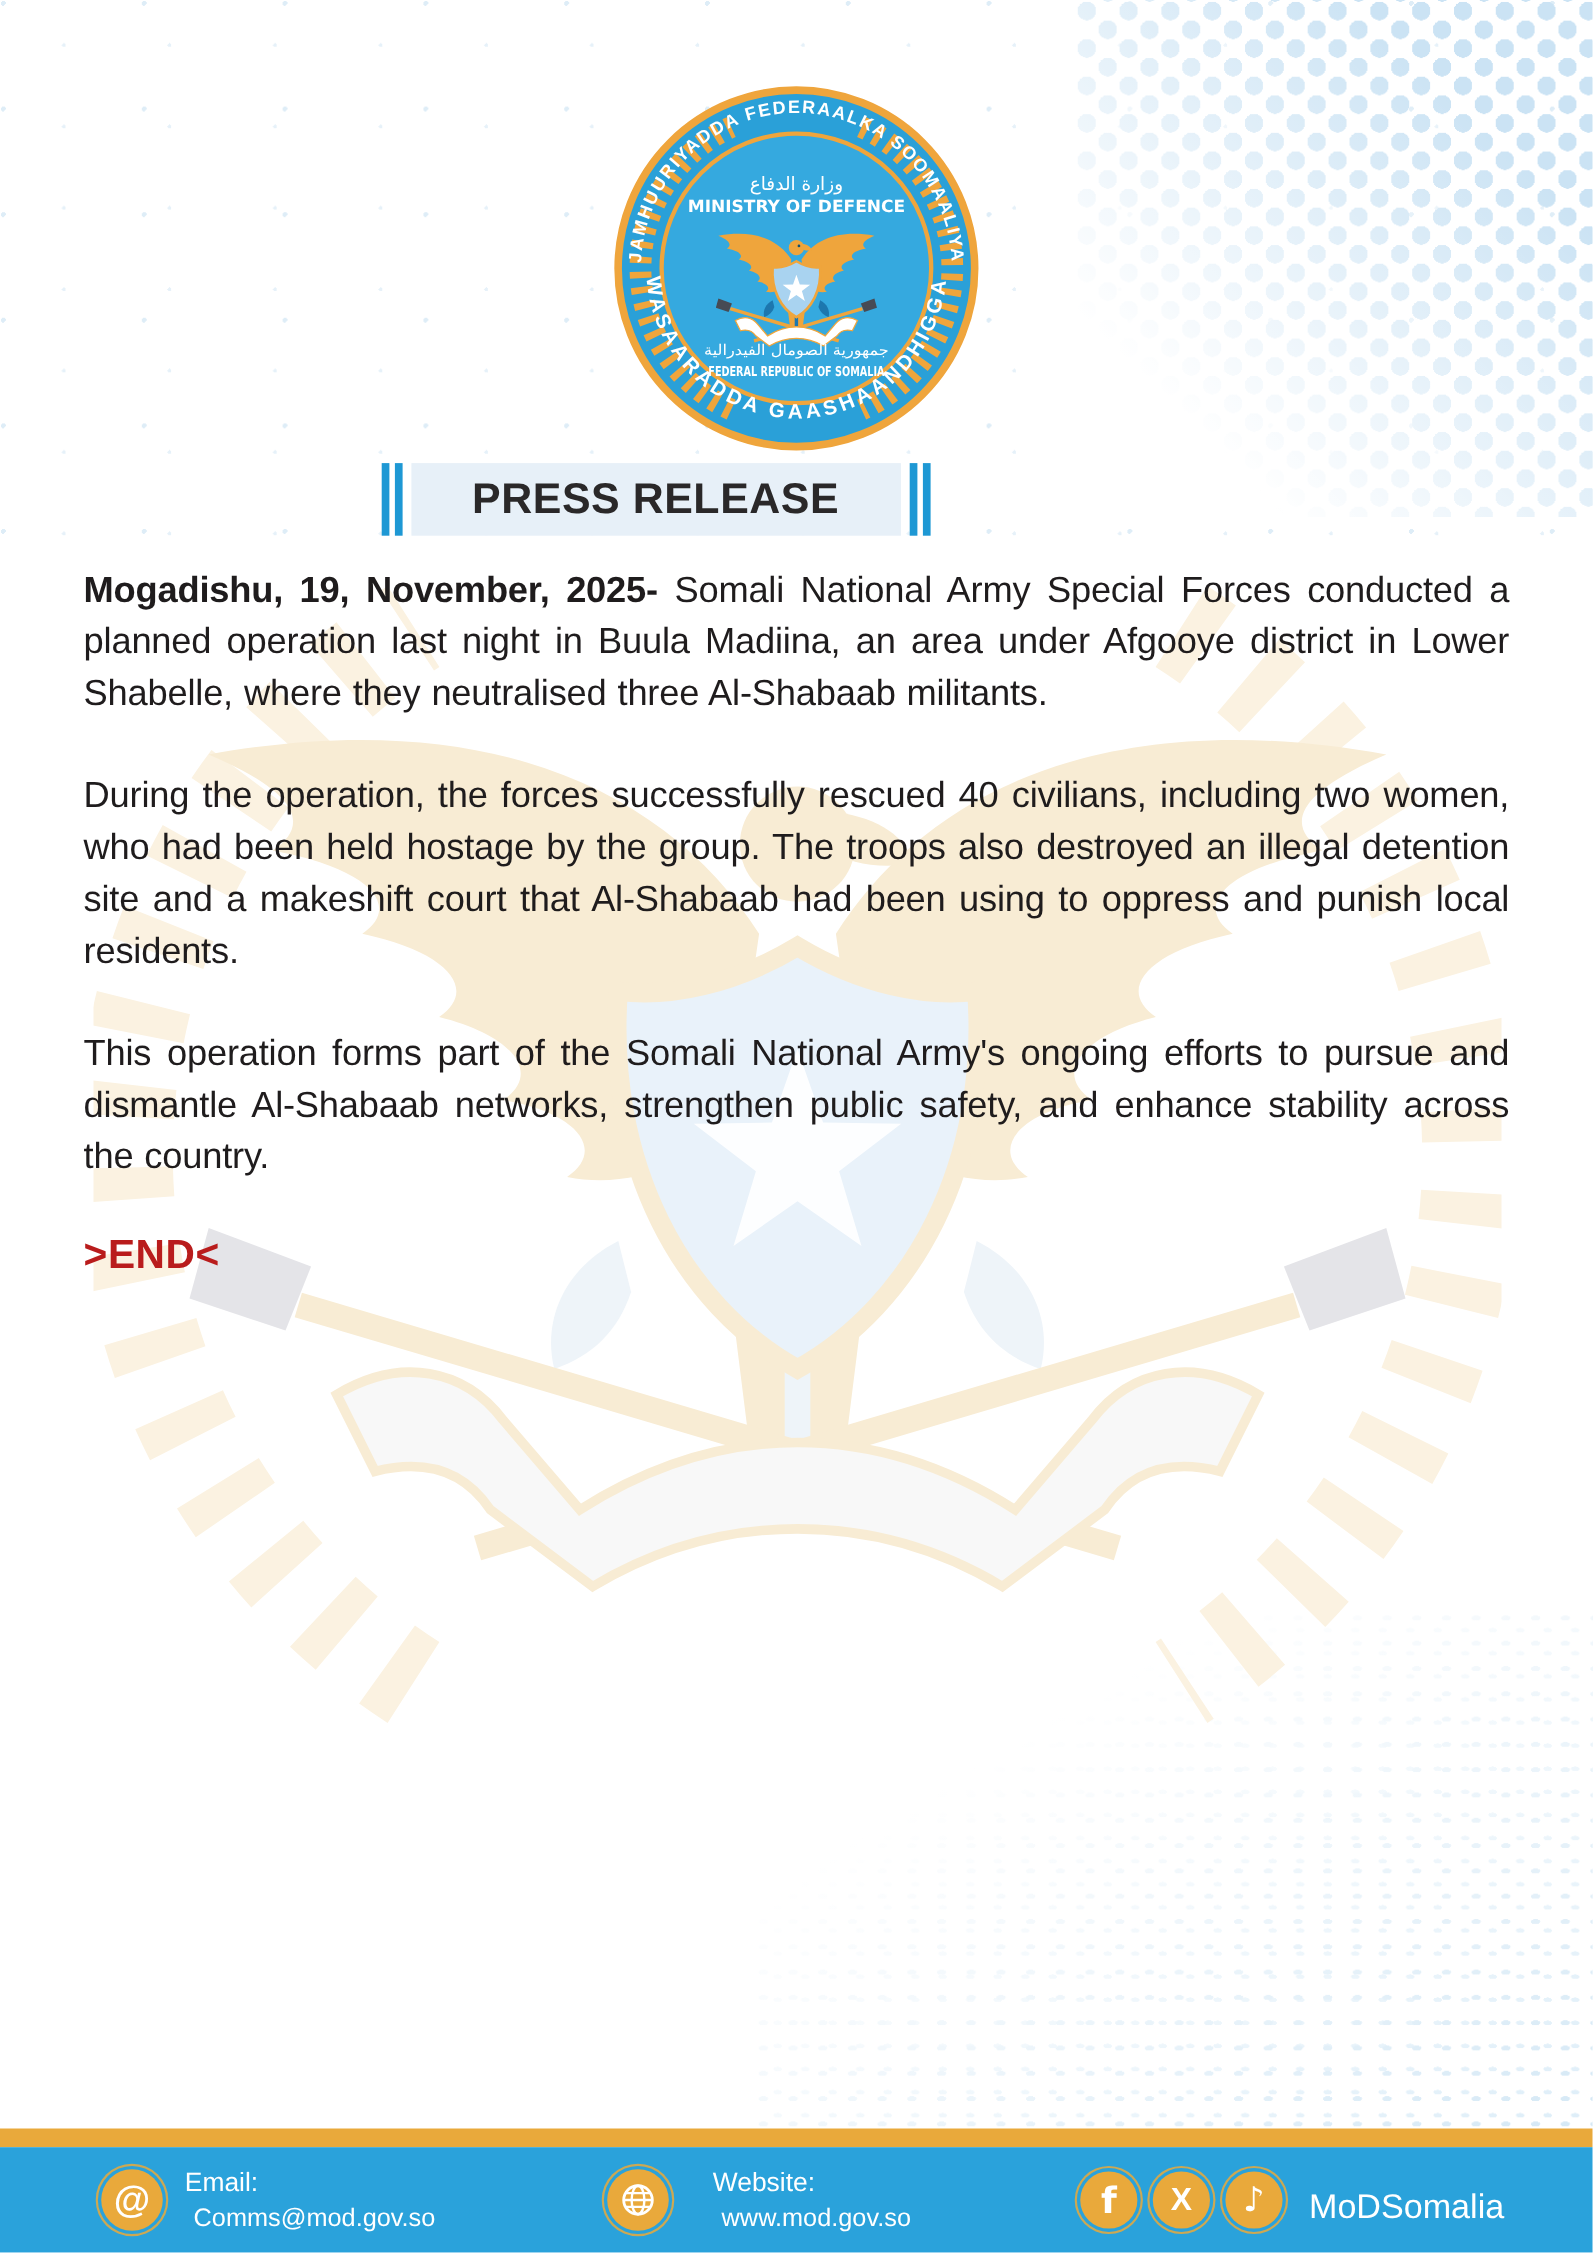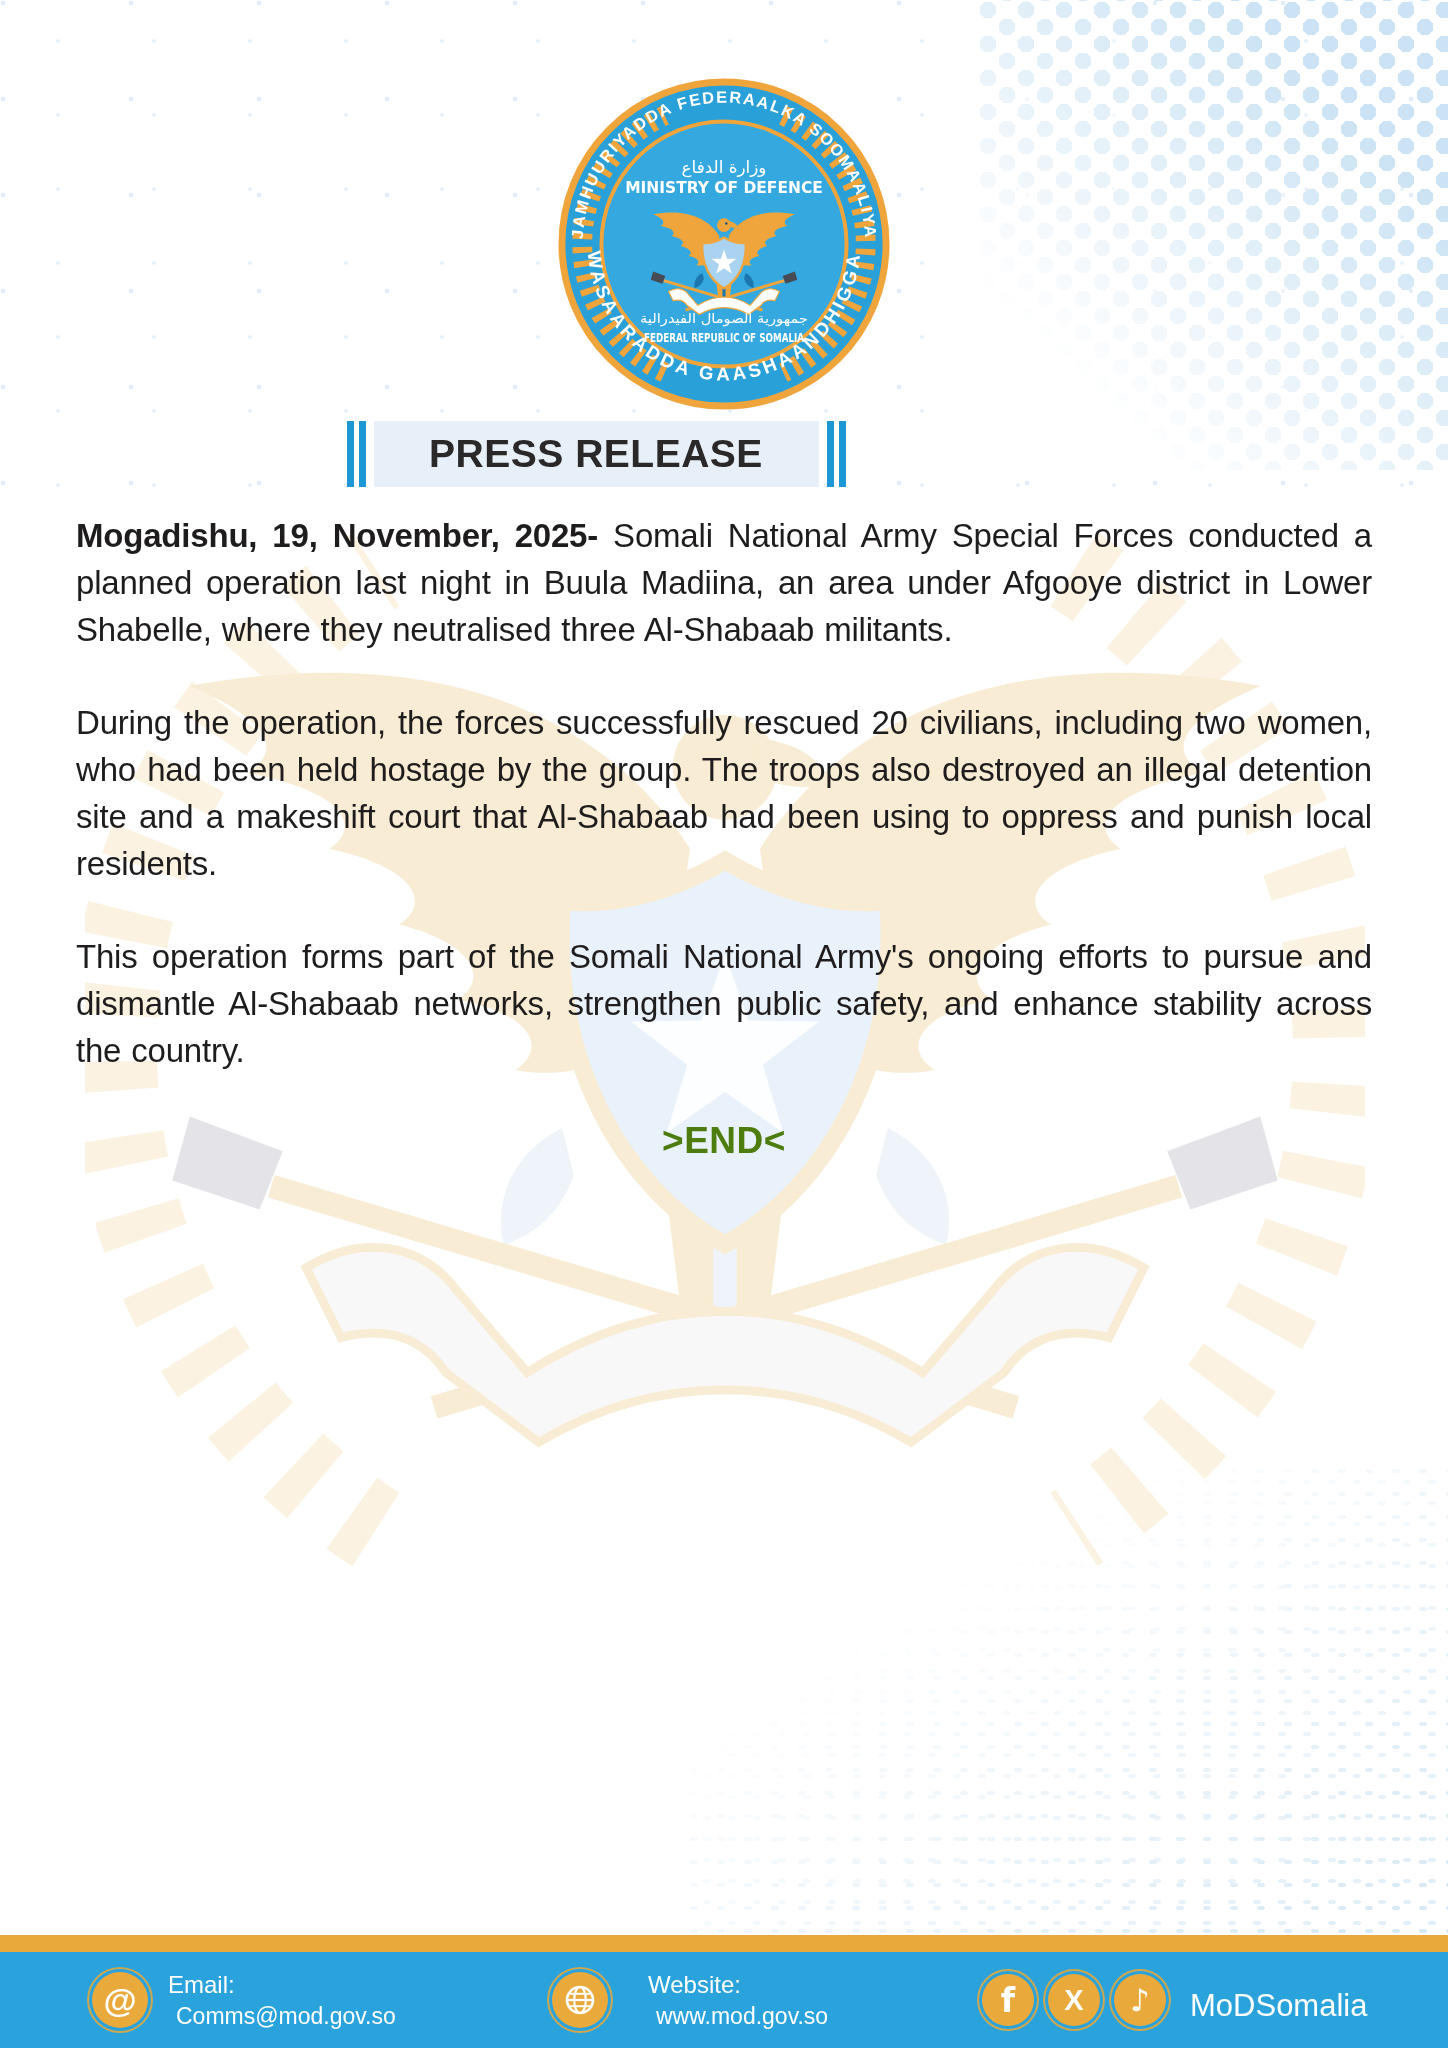--- a/index.html
+++ b/index.html
@@ -44,21 +44,21 @@
   .bar-group{display:flex;gap:5px;}
   .vbar{width:7px;background:#1e98d4;}
   .banner-box{width:445px;margin:0 8px;background:#e7f0f8;display:flex;align-items:center;justify-content:center;}
   .banner-title{font-size:39px;font-weight:800;color:#2a2829;letter-spacing:.5px;}
 
   
   .content{position:absolute;left:76px;top:512px;width:1296px;}
   .content p{margin:0 0 46px 0;font-size:33px;line-height:47px;color:#1f1c1d;
     text-align:justify;letter-spacing:-.2px;word-spacing:1px;font-weight:500;}
   .content p .lead{font-weight:700;}
-  .end-marker{margin-top:44px;text-align:center;font-size:37px;font-weight:800;color:#4d7c0f;letter-spacing:.5px;}
+  .end-marker{margin-top:44px;text-align:left;font-size:37px;font-weight:800;color:#b91c1c;letter-spacing:.5px;}
 
   
   .footer{position:absolute;left:0;bottom:0;width:1448px;}
   .footer-stripe{height:17px;background:#e9a93b;}
   .footer-bar{position:relative;height:96px;background:#2aa2db;}
   .fgroup{position:absolute;top:0;height:96px;display:flex;align-items:center;}
   .g-email{left:92px;}  .g-web{left:552px;gap:20px;}  .g-social{left:982px;}
   .ficon{width:56px;height:56px;border-radius:50%;background:#e9a93b;color:#fff;
     display:flex;align-items:center;justify-content:center;flex:0 0 auto;
     box-shadow:0 0 0 3px #2aa2db,0 0 0 5px rgba(233,169,59,.85);}
@@ -166,21 +166,21 @@
       </div>
       <div class="bar-group">
           <div class="vbar"></div>
           <div class="vbar"></div>
         </div>
     </div>
   </div>
 
   <div class="content">
     <p><span class="lead">Mogadishu, 19, November, 2025-</span><span> Somali National Army Special Forces conducted a planned operation last night in Buula Madiina, an area under Afgooye district in Lower Shabelle, where they neutralised three Al-Shabaab militants.</span></p>
-    <p>During the operation, the forces successfully rescued 20 civilians, including two women, who had been held hostage by the group. The troops also destroyed an illegal detention site and a makeshift court that Al-Shabaab had been using to oppress and punish local residents.</p>
+    <p>During the operation, the forces successfully rescued 40 civilians, including two women, who had been held hostage by the group. The troops also destroyed an illegal detention site and a makeshift court that Al-Shabaab had been using to oppress and punish local residents.</p>
     <p>This operation forms part of the Somali National Army's ongoing efforts to pursue and dismantle Al-Shabaab networks, strengthen public safety, and enhance stability across the country.</p>
     <div class="end-marker">&gt;END&lt;</div>
   </div>
 
   <div class="footer">
     <div class="footer-stripe"></div>
     <div class="footer-bar">
 
       <div class="fgroup g-email">
         <div class="ficon">

